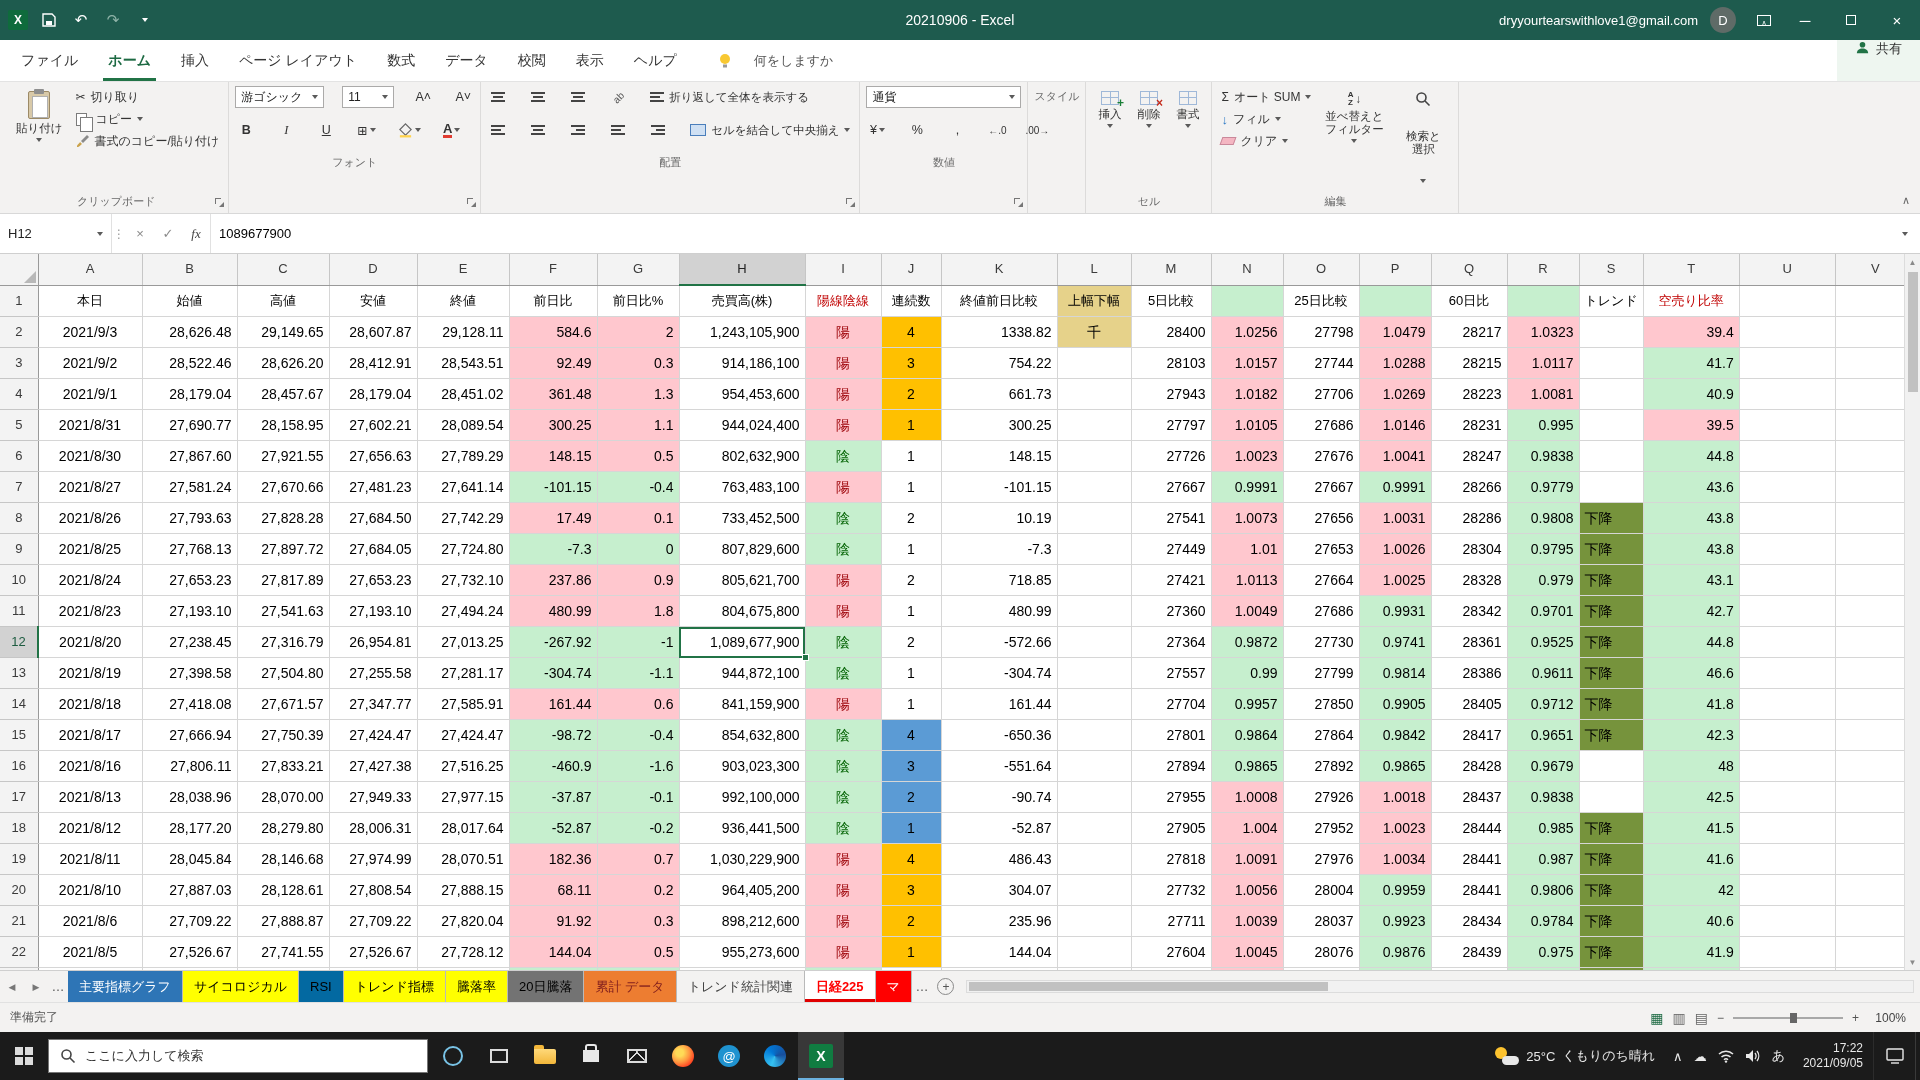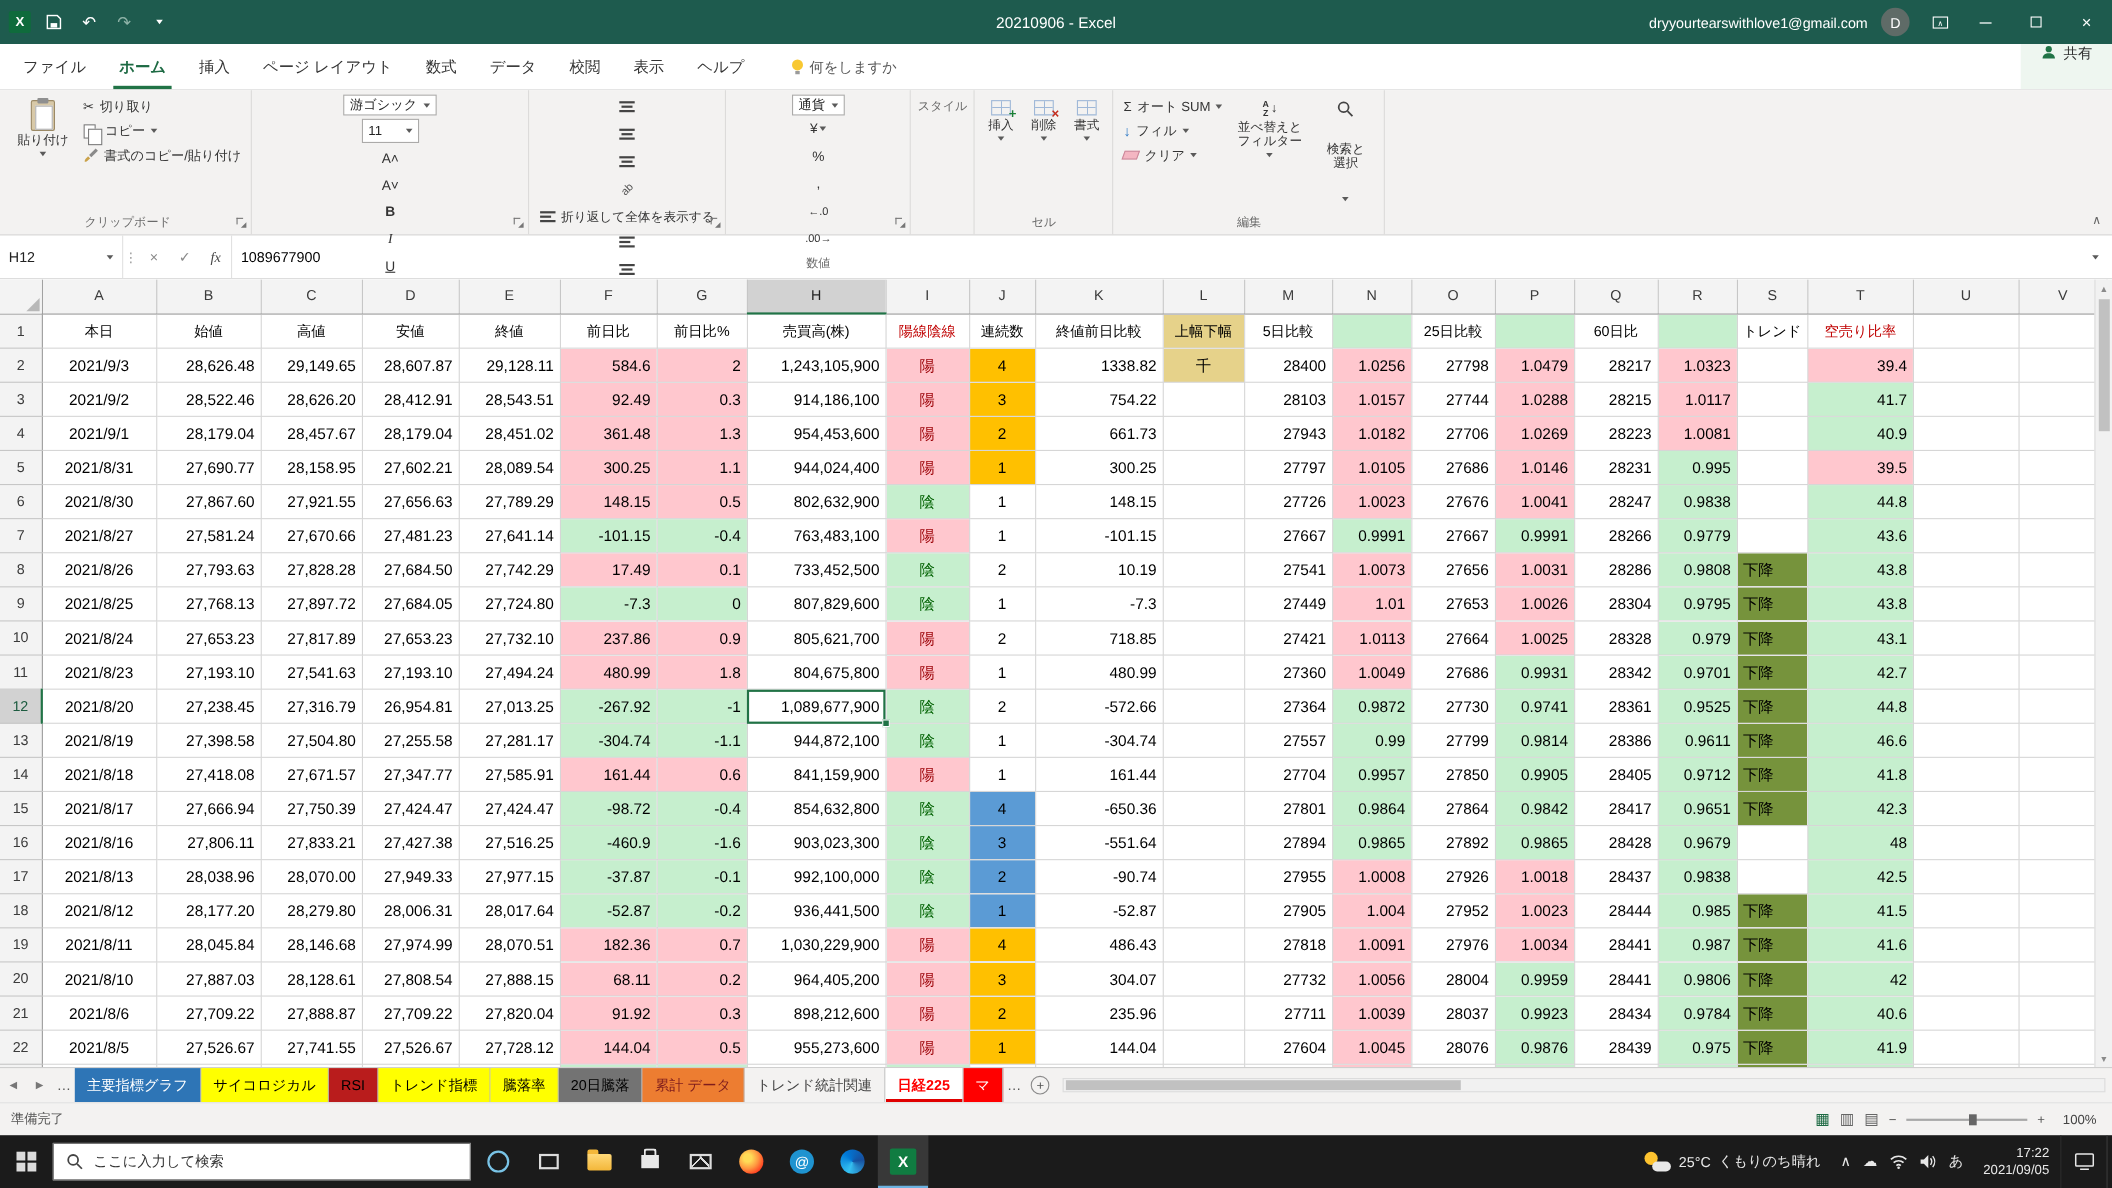--- a/index.html
+++ b/index.html
@@ -21,35 +21,35 @@
 .ribopt span{width:14px;height:11px;border:1.4px solid #fff;display:flex;align-items:flex-end;justify-content:center;font-size:7px;line-height:5px;}
 .winbtn{width:46px;height:100%;display:flex;align-items:center;justify-content:center;font-size:15px;color:#fff;}
 .maxico{width:10px;height:10px;border:1.4px solid #fff;display:block;}
 
 
 .tabrow{height:42px;background:#fff;display:flex;align-items:stretch;border-bottom:1px solid #e3e3e3;flex:0 0 42px;}
 .rtabs{display:flex;align-items:stretch;padding-left:6px;}
 .rtab{display:flex;align-items:center;padding:0 15px;font-size:14px;color:#333;position:relative;}
 .rtab.active{color:#1d6a43;font-weight:700;}
 .rtab.active::after{content:"";position:absolute;left:10px;right:10px;bottom:0;height:3px;background:#217346;}
-.tellme{display:flex;align-items:center;gap:4px;margin-left:26px;font-size:13px;color:#555;}
+.tellme{display:flex;align-items:center;gap:22px;margin-left:26px;font-size:13px;color:#555;}
 .sharebtn{margin-left:auto;display:flex;align-items:flex-start;gap:6px;font-size:13px;color:#333;padding:0 18px;background:#eef6f0;}
 
 
 .ribbon{height:132px;background:#f3f2f1;display:flex;align-items:stretch;position:relative;border-bottom:1px solid #d8d8d8;flex:0 0 132px;padding-left:4px;}
 .rgroup{display:flex;flex-direction:column;border-right:1px solid #dcdbda;padding:4px 6px 0;position:relative;}
 .rg-body{flex:1;display:flex;gap:4px;align-items:flex-start;}
 .rg-label{font-size:11px;color:#6a6a6a;text-align:center;padding:3px 0 4px;}
 .rg-launcher{position:absolute;right:3px;bottom:5px;width:10px;height:10px;}
 .rg-launcher::before{content:"";position:absolute;left:0;top:0;width:5px;height:5px;border-left:1.5px solid #767676;border-top:1.5px solid #767676;}
 .rg-launcher::after{content:"";position:absolute;right:1px;bottom:1px;border-top:5px solid transparent;border-right:5px solid #767676;}
 .btn-lg{display:flex;flex-direction:column;align-items:center;gap:3px;padding:5px 6px 2px;font-size:11.5px;color:#333;text-align:center;line-height:13px;}
 .btn-sm{display:flex;align-items:center;gap:5px;font-size:12px;color:#333;height:22px;padding:0 3px;white-space:nowrap;}
 .col{display:flex;flex-direction:column;justify-content:flex-start;}
-.rrow{display:flex;align-items:center;gap:3px;margin-bottom:1px;flex-direction:column;}
+.rrow{display:flex;align-items:center;gap:18px;margin-bottom:11px;}
 .caret{width:0;height:0;border-left:3.5px solid transparent;border-right:3.5px solid transparent;border-top:4px solid #5a5a5a;display:inline-block;}
 .combo{display:flex;align-items:center;justify-content:space-between;border:1px solid #abaaa9;background:#fff;height:22px;font-size:12px;padding:0 5px;gap:6px;color:#222;}
 .sqb{min-width:22px;height:22px;display:inline-flex;align-items:center;justify-content:center;gap:2px;font-size:12.5px;color:#333;padding:0 2px;}
 .bold{font-weight:700;}.ital{font-style:italic;font-family:"Liberation Serif",serif;}.undl{text-decoration:underline;}
 .fcA{font-weight:700;font-size:13px;line-height:13px;border-bottom:3px solid #e03c31;}
 .ic-paste{position:relative;width:22px;height:28px;background:#d8c9a8;border:1px solid #9c8a66;border-radius:2px;}
 .ic-paste::before{content:"";position:absolute;left:5px;top:-3px;width:10px;height:5px;background:#8f8f8f;border-radius:1px;}
 .ic-paste::after{content:"";position:absolute;left:3px;top:4px;width:14px;height:20px;background:#fff;border:1px solid #b0b0b0;}
 .ic-copy{position:relative;width:11px;height:13px;border:1px solid #7b7b7b;background:#fff;margin-right:4px;}
 .ic-copy::after{content:"";position:absolute;left:3px;top:3px;width:11px;height:13px;border:1px solid #7b7b7b;background:#fff;}
@@ -1128,21 +1128,21 @@
     </div>
   </div>
 
   <div class="tabbar">
     <div class="tnav">◀</div>
     <div class="tnav">▶</div>
     <div class="tdots">…</div>
     <div class="stabs">
         <div class="stab" style="background: rgb(46, 117, 182); color: rgb(255, 255, 255);">主要指標グラフ</div>
         <div class="stab" style="background: rgb(255, 255, 0); color: rgb(0, 0, 0);">サイコロジカル</div>
-        <div class="stab" style="background: #b91c1c; color: rgb(0, 0, 0);">RSI</div>
+        <div class="stab" style="background: #0369a1; color: rgb(0, 0, 0);">RSI</div>
         <div class="stab" style="background: rgb(255, 255, 0); color: rgb(0, 0, 0);">トレンド指標</div>
         <div class="stab" style="background: rgb(255, 255, 0); color: rgb(0, 0, 0);">騰落率</div>
         <div class="stab" style="background: #737373; color: rgb(0, 0, 0);">20日騰落</div>
         <div class="stab" style="background: rgb(237, 125, 49); color: #7f1d1d;">累計 データ</div>
         <div class="stab" style="background: rgb(243, 242, 241); color: rgb(68, 68, 68);">トレンド統計関連</div>
         <div class="stab active" style="background: rgb(255, 255, 255); color: rgb(255, 0, 0);">日経225</div>
         <div class="stab" style="background: rgb(255, 0, 0); color: rgb(255, 255, 255);">マ</div>
       </div>
     <div class="tdots">…</div>
     <div class="taddwrap">

